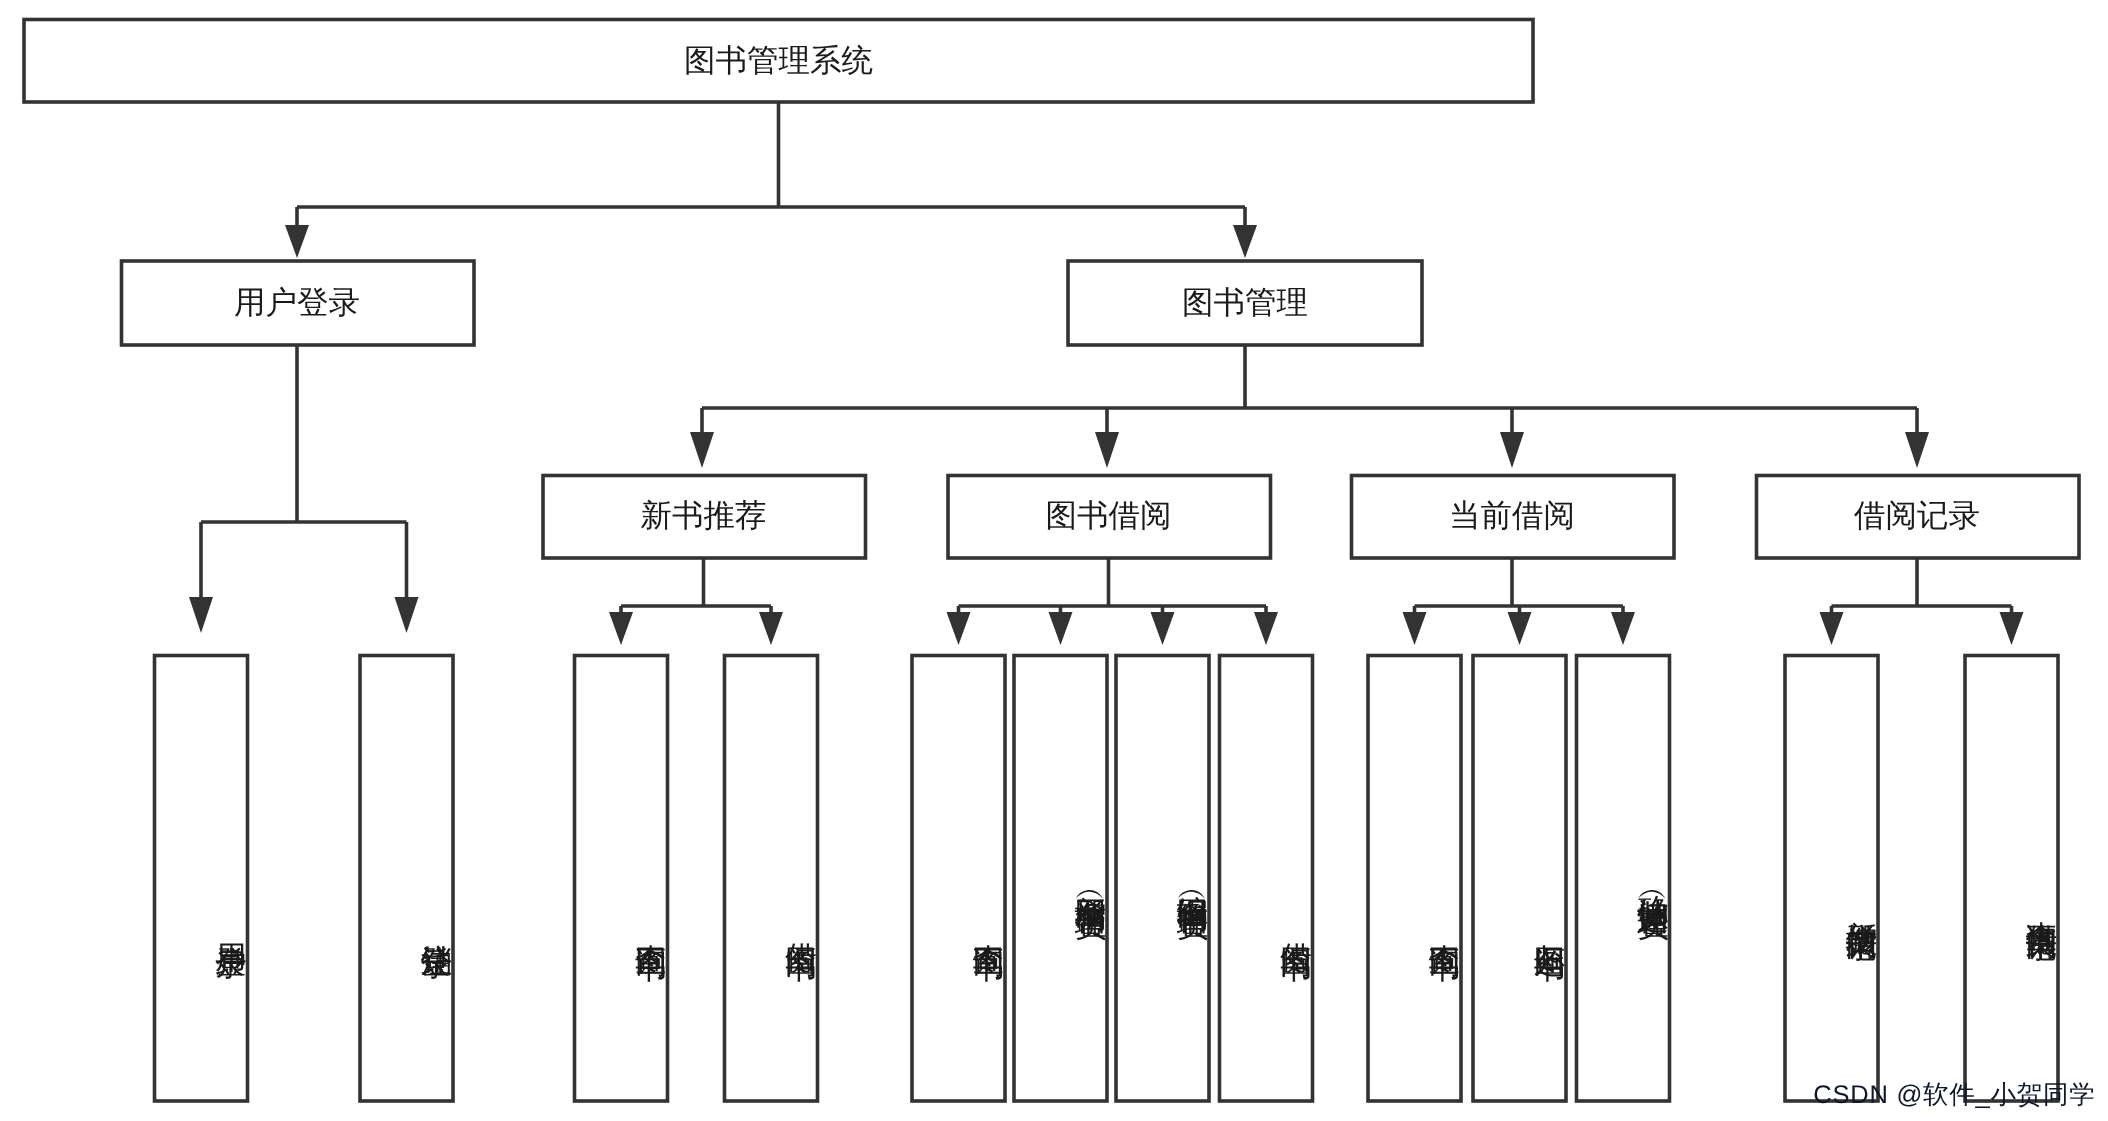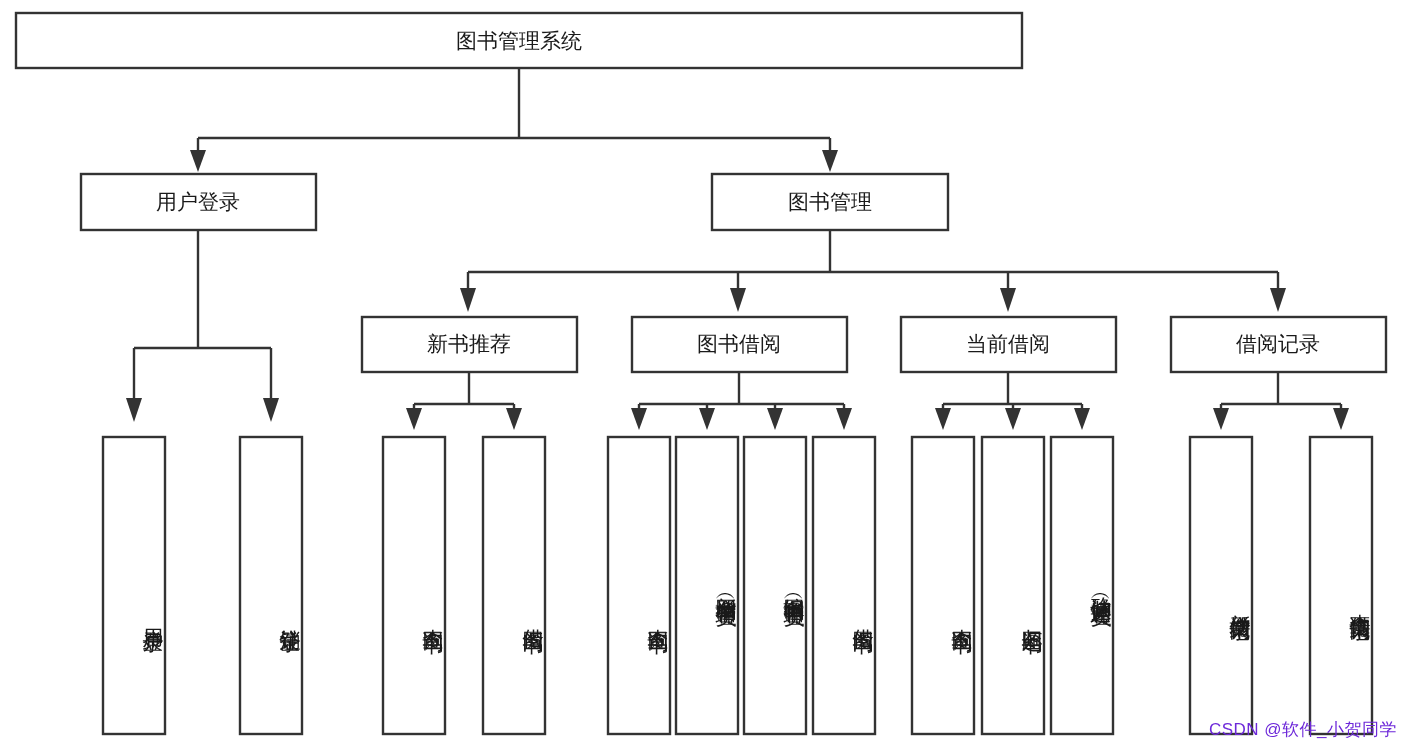--- a/index.html
+++ b/index.html
@@ -63,21 +63,21 @@
     justify-content: center;
     white-space: pre;
     pointer-events: none;
   }
   .watermark {
     position: absolute;
     right: 8px;
     bottom: 6px;
     font-family: "Liberation Sans", "DejaVu Sans", sans-serif;
     font-size: 17px;
-    color: #6d28d9;
+    color: #0f172a;
     white-space: nowrap;
     letter-spacing: 0.5px;
   }
 </style>
 </head>
 <body>
 
 <div id="diagram-root">
 
   <svg id="flowchart" viewBox="0 0 1405 747" xmlns="http://www.w3.org/2000/svg">

